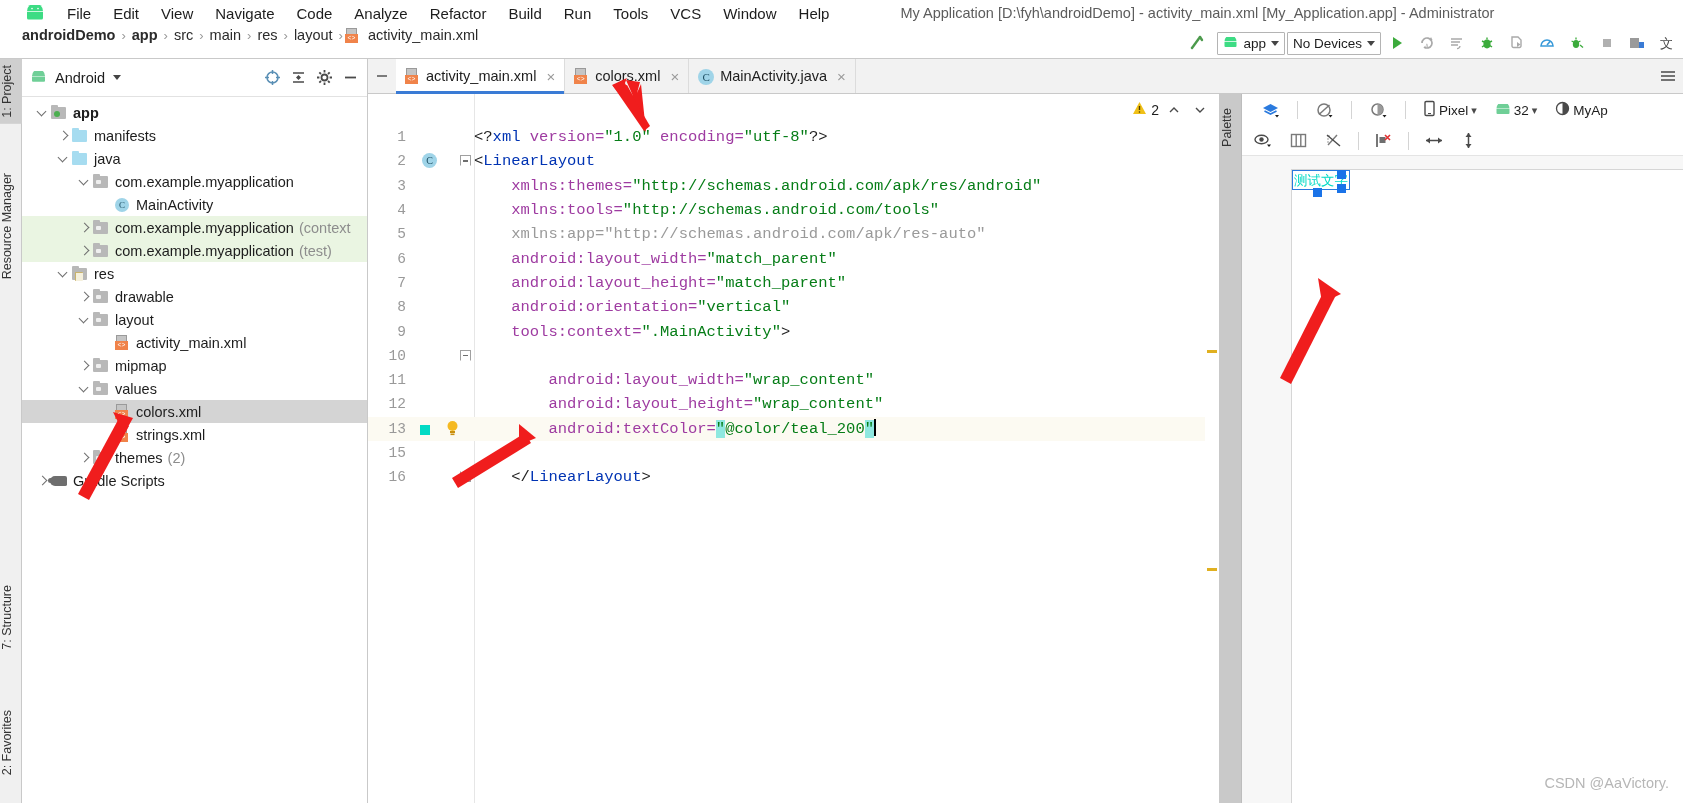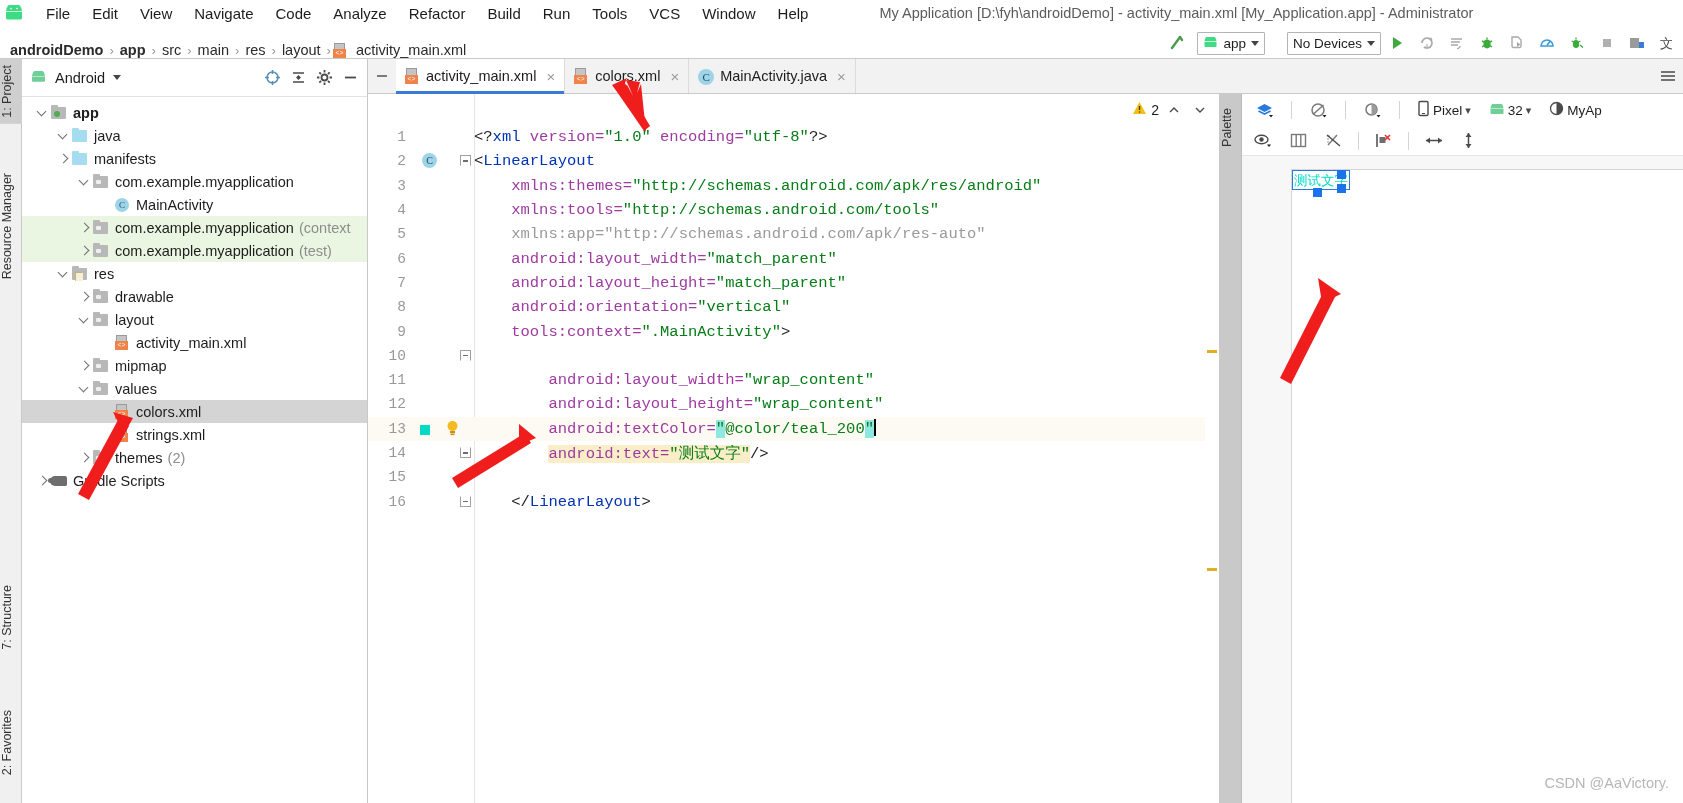--- a/index.html
+++ b/index.html
@@ -7,37 +7,37 @@
     width: 1683px; height: 803px;
     background: #ffffff;
     font-family: "Liberation Sans", sans-serif;
     overflow: hidden;
   }
   .app { position: relative; width: 1683px; height: 803px; }
 
   
   .menubar {
     height: 27px; display: flex; align-items: center;
-    background: #ffffff; padding-left: 3px; gap: 0px;
+    background: #ffffff; padding-left: 24px; gap: 0px;
     border-bottom: 1px solid #ffffff;
   }
   .droid-logo { width: 22px; height: 16px; position: relative; margin-right: 10px; }
   .menu-item {
     font-size: 15px; color: #1d1d1d; padding: 2px 11px; cursor: default;
     white-space: nowrap;
   }
   .win-title {
     font-size: 14.5px; color: #5c5c5c; margin-left: 60px; white-space: nowrap;
   }
 
   
   .toolbar-row {
-    height: 32px; display: flex; align-items: flex-end;
+    height: 32px; display: flex; align-items: flex-start;
     background: #ffffff; border-bottom: 1px solid #c9c9c9;
-    padding-left: 6px; position: relative;
+    padding-left: 18px; position: relative;
   }
   .crumb { font-size: 14.5px; color: #2b2b2b; padding: 0 4px; white-space: nowrap; }
   .crumb.bold { font-weight: bold; }
   .crumb-sep { color: #9a9a9a; font-size: 13px; padding: 0 2px; }
   .xmlfile-icon {
     width: 14px; height: 15px; position: relative; display: inline-block;
     vertical-align: -3px;
   }
   .xmlfile-icon .pg {
     position: absolute; left: 1px; top: 0; width: 11px; height: 10px;
@@ -267,21 +267,21 @@
     width: 22px; background: #c9c9c9; border-right: 1px solid #bdbdbd; position: relative;
   }
   .palette-label {
     writing-mode: vertical-rl; transform: rotate(180deg);
     font-size: 12.5px; color: #333; margin-top: 14px; width: 22px;
     text-align: center; cursor: default; white-space: nowrap;
   }
   .design-main { flex: 1; position: relative; background: #ffffff; }
   .design-tb {
     height: 32px; display: flex; align-items: center; gap: 8px;
-    padding-left: 8px; background: #ffffff;
+    padding-left: 14px; background: #ffffff;
   }
   .design-tb2 {
     height: 30px; display: flex; align-items: center; gap: 6px;
     padding-left: 6px; background: #ffffff; border-bottom: 1px solid #e4e4e4;
   }
   .dt-btn {
     height: 26px; display: flex; align-items: center; gap: 3px;
     padding: 0 5px; font-size: 13.5px; color: #1d1d1d; cursor: default;
     white-space: nowrap;
   }
@@ -391,21 +391,21 @@
       <div class="combo" style="margin-left:4px;">
         <span>
           <svg width="15" height="11" viewBox="0 0 15 11">
               <path d="M1.5 5 h12 v4 a1 1 0 0 1 -1 1 h-10 a1 1 0 0 1 -1 -1 z" fill="#3ddc84"></path>
               <path d="M1.5 4.3 a6 6 0 0 1 12 0 z" fill="#3ddc84"></path>
             </svg>
         </span>
         <span>app</span>
         <span class="caret-dn"></span>
       </div>
-      <div class="combo" style="margin-left:20px;">
+      <div class="combo" style="margin-left:0;">
         <span>No Devices</span>
         <span class="caret-dn"></span>
       </div>
 
       <div class="tb-btn">
         <svg width="16" height="16" viewBox="0 0 16 16">
             <path d="M4 2 L13 8 L4 14 z" fill="#3cab3c"></path>
           </svg>
       </div>
       <div class="tb-btn">
@@ -510,32 +510,32 @@
     </div>
     <div class="tree" id="tree">
         <div class="tree-row" style="padding-left: 12px;">
           <span class="chev d"></span>
           <span class="ticon">
             <span class="fld gray dot"></span>
           </span>
           <span class="tlabel bold">app</span>
         </div>
         <div class="tree-row" style="padding-left: 33px;">
+          <span class="chev r"></span>
+          <span class="ticon">
+            <span class="fld blue"></span>
+          </span>
+          <span class="tlabel">manifests</span>
+        </div>
+        <div class="tree-row" style="padding-left: 33px;">
           <span class="chev d"></span>
           <span class="ticon">
             <span class="fld blue"></span>
           </span>
           <span class="tlabel">java</span>
-        </div>
-        <div class="tree-row" style="padding-left: 33px;">
-          <span class="chev r"></span>
-          <span class="ticon">
-            <span class="fld blue"></span>
-          </span>
-          <span class="tlabel">manifests</span>
         </div>
         <div class="tree-row" style="padding-left: 54px;">
           <span class="chev d"></span>
           <span class="ticon">
             <span class="fld gray"></span>
           </span>
           <span class="tlabel">com.example.myapplication</span>
         </div>
         <div class="tree-row" style="padding-left: 75px;">
           <span class="chev"></span>
@@ -710,21 +710,20 @@
             <div class="cline"><span class="gutter-num">8</span><span class="gutter-icons"></span><span class="code-text">&nbsp;&nbsp;&nbsp;&nbsp;<span class="s-attr">android:orientation=</span><span class="s-val">"vertical"</span></span></div>
             <div class="cline"><span class="gutter-num">9</span><span class="gutter-icons"></span><span class="code-text">&nbsp;&nbsp;&nbsp;&nbsp;<span class="s-attr">tools:context=</span><span class="s-val">".MainActivity"</span><span class="s-punct">&gt;</span></span></div>
             <div class="cline"><span class="gutter-num">10</span><span class="gutter-icons"><span class="fold-mark open" style="left:46px;"></span></span></div>
             <div class="cline"><span class="gutter-num">11</span><span class="gutter-icons"></span><span class="code-text">&nbsp;&nbsp;&nbsp;&nbsp;&nbsp;&nbsp;&nbsp;&nbsp;<span class="s-attr">android:layout_width=</span><span class="s-val">"wrap_content"</span></span></div>
             <div class="cline"><span class="gutter-num">12</span><span class="gutter-icons"></span><span class="code-text">&nbsp;&nbsp;&nbsp;&nbsp;&nbsp;&nbsp;&nbsp;&nbsp;<span class="s-attr">android:layout_height=</span><span class="s-val">"wrap_content"</span></span></div>
             <div class="cline cur"><span class="gutter-num">13</span><span class="gutter-icons"><span class="color-chip"></span><span class="bulb"><svg width="13" height="17" viewBox="0 0 13 17">
                     <circle cx="6.5" cy="6" r="5" fill="#f5b921"></circle>
                     <rect x="4" y="11" width="5" height="2" fill="#c98f10"></rect>
                     <rect x="4.5" y="13.5" width="4" height="1.6" fill="#c98f10"></rect>
                   </svg></span></span><span class="code-text">&nbsp;&nbsp;&nbsp;&nbsp;&nbsp;&nbsp;&nbsp;&nbsp;<span class="s-attr">android:textColor=</span><span class="sel-q s-val">"</span><span class="s-val">@color/teal_200</span><span class="sel-q s-val">"</span><span class="caret-bar"></span></span></div>
-            <div class="cline"><span class="gutter-num">14</span><span class="gutter-icons"><span class="fold-mark" style="left:46px;border-top-color:transparent;"></span></span><span class="code-text">&nbsp;&nbsp;&nbsp;&nbsp;&nbsp;&nbsp;&nbsp;&nbsp;<span class="hl-yellow s-attr">android:text=</span><span class="hl-yellow s-val">"测试文字"</span><span class="s-punct">/&gt;</span></span></div>
             <div class="cline"><span class="gutter-num">15</span><span class="gutter-icons"></span><span class="code-text"></span></div>
             <div class="cline"><span class="gutter-num">16</span><span class="gutter-icons"><span class="fold-mark" style="left:46px;border-top-color:transparent;"></span></span><span class="code-text">&nbsp;&nbsp;&nbsp;&nbsp;<span class="s-punct">&lt;/</span><span class="s-tag">LinearLayout</span><span class="s-punct">&gt;</span></span></div>
           </div>
         <div class="marker-gutter">
           <div class="marker" style="top:225px;"></div>
           <div class="marker" style="top:443px;"></div>
         </div>
       </div>
 
       <div class="design-pane">

